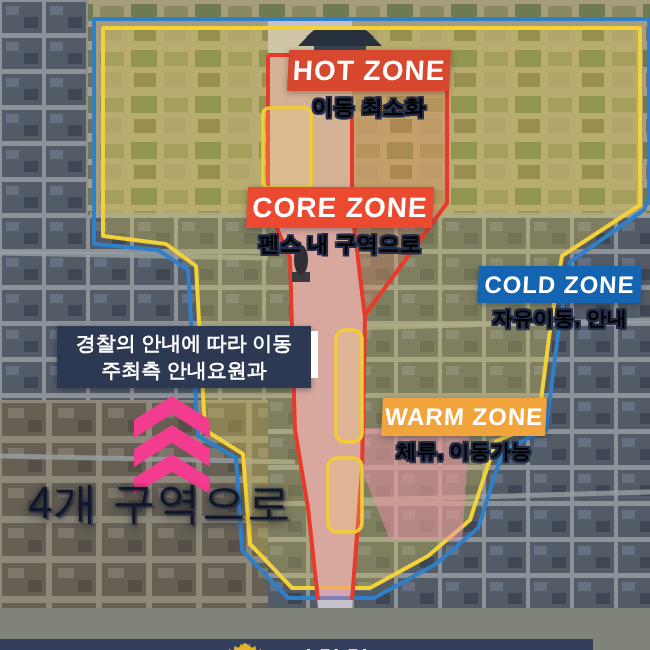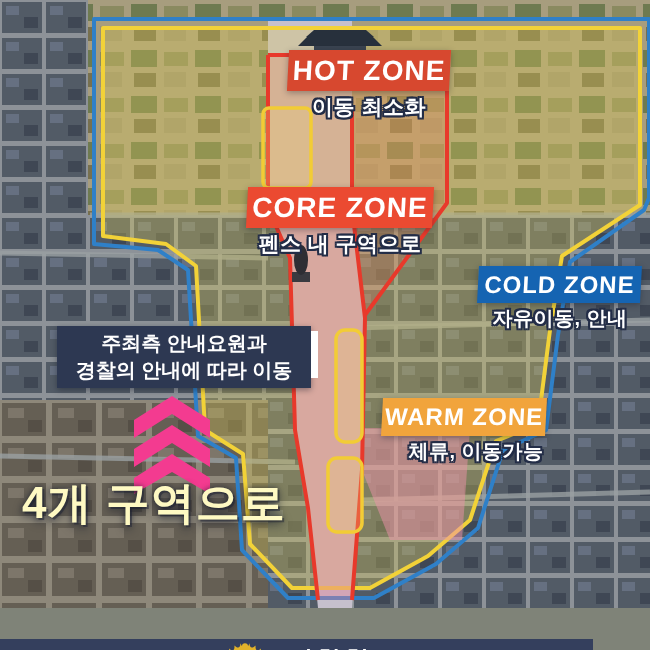--- a/index.html
+++ b/index.html
@@ -17,45 +17,45 @@
     transform:skewX(-3deg);
     box-shadow:0 2px 6px rgba(20,25,40,.35);
   }
   .lbl-hot {left:288px;top:50px;width:162px;height:41px;background:#d7482f;font-size:28px;}
   .lbl-core{left:247px;top:187px;width:186px;height:41px;background:#eb4a31;font-size:28px;}
   .lbl-cold{left:478px;top:266px;width:163px;height:37px;background:#1564b2;font-size:24px;}
   .lbl-warm{left:382px;top:398px;width:164px;height:38px;background:#f1a43c;font-size:24px;}
 
   
   .zone-desc{
-    position:absolute;text-align:center;color:#ffffff;font-weight:800;
+    position:absolute;text-align:center;color:#000000;font-weight:800;
     font-size:21px;letter-spacing:0.5px;
     text-shadow:-2px -2px 0 #232d47,2px -2px 0 #232d47,-2px 2px 0 #232d47,2px 2px 0 #232d47,
                  0 -2px 0 #232d47,0 2px 0 #232d47,-2px 0 0 #232d47,2px 0 0 #232d47;
   }
   .desc-hot {left:269px;top:93px;width:200px;}
   .desc-core{left:215px;top:230px;width:250px;}
   .desc-cold{left:460px;top:305px;width:200px;font-size:20px;}
-  .desc-warm{left:364px;top:438px;width:200px;font-size:20px;margin-left:12px;}
+  .desc-warm{left:364px;top:438px;width:200px;font-size:20px;}
 
   
   .guide-box{
     position:absolute;left:57px;top:326px;width:254px;height:62px;
     background:#2d3852;color:#fff;font-weight:800;font-size:20px;line-height:27px;
     display:flex;flex-direction:column;align-items:center;justify-content:center;
     text-align:center;box-shadow:0 2px 6px rgba(10,15,30,.4);
   }
   .guide-accent{position:absolute;left:311px;top:331px;width:7px;height:47px;background:#fff;}
 
   
   .chevrons{position:absolute;left:132px;top:394px;}
 
   
   .headline{
-    position:absolute;left:22px;color:#fef9c3;font-weight:700;font-size:44px;
+    position:absolute;left:28px;color:#0f172a;font-weight:400;font-size:44px;
     letter-spacing:1px;white-space:nowrap;
     text-shadow:0 0 5px rgba(18,24,40,.55),0 4px 10px rgba(18,24,40,.7),2px 2px 0 rgba(30,36,55,.45);
   }
   .hl1{top:474px;}
   .hl2{top:525px;}
 
   
   .footer{
     position:absolute;left:0;top:639px;width:593px;height:42px;background:#343f5d;
     display:flex;align-items:center;justify-content:center;gap:20px;
@@ -144,22 +144,22 @@
   <div class="zone-label lbl-core">CORE ZONE</div>
   <div class="zone-desc desc-core">펜스 내 구역으로</div>
 
   <div class="zone-label lbl-cold">COLD ZONE</div>
   <div class="zone-desc desc-cold">자유이동, 안내</div>
 
   <div class="zone-label lbl-warm">WARM ZONE</div>
   <div class="zone-desc desc-warm">체류, 이동가능</div>
 
   <div class="guide-box">
+    <span>경찰의 안내에 따라 이동</span>
     <span>주최측 안내요원과</span>
-    <span>경찰의 안내에 따라 이동</span>
   </div>
   <div class="guide-accent"></div>
 
   <svg class="chevrons" width="80" height="100" viewBox="0 0 80 100" xmlns="http://www.w3.org/2000/svg">
     <g fill="#f33b90">
       <path d="M2,26 L40,2 L78,26 L78,44 L40,20 L2,44 Z"></path>
       <path d="M2,55 L40,31 L78,55 L78,73 L40,49 L2,73 Z"></path>
       <path d="M2,84 L40,60 L78,84 L78,100 L40,78 L2,100 Z"></path>
     </g>
   </svg>

